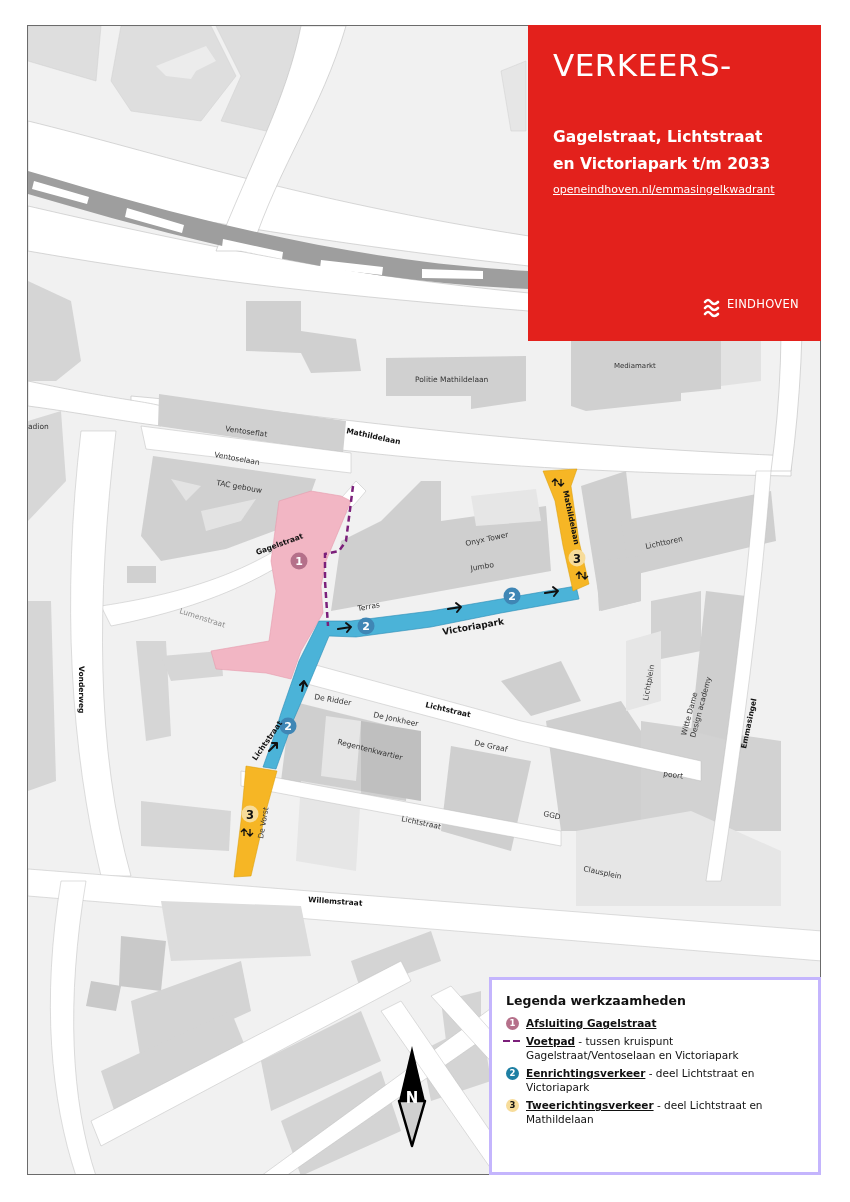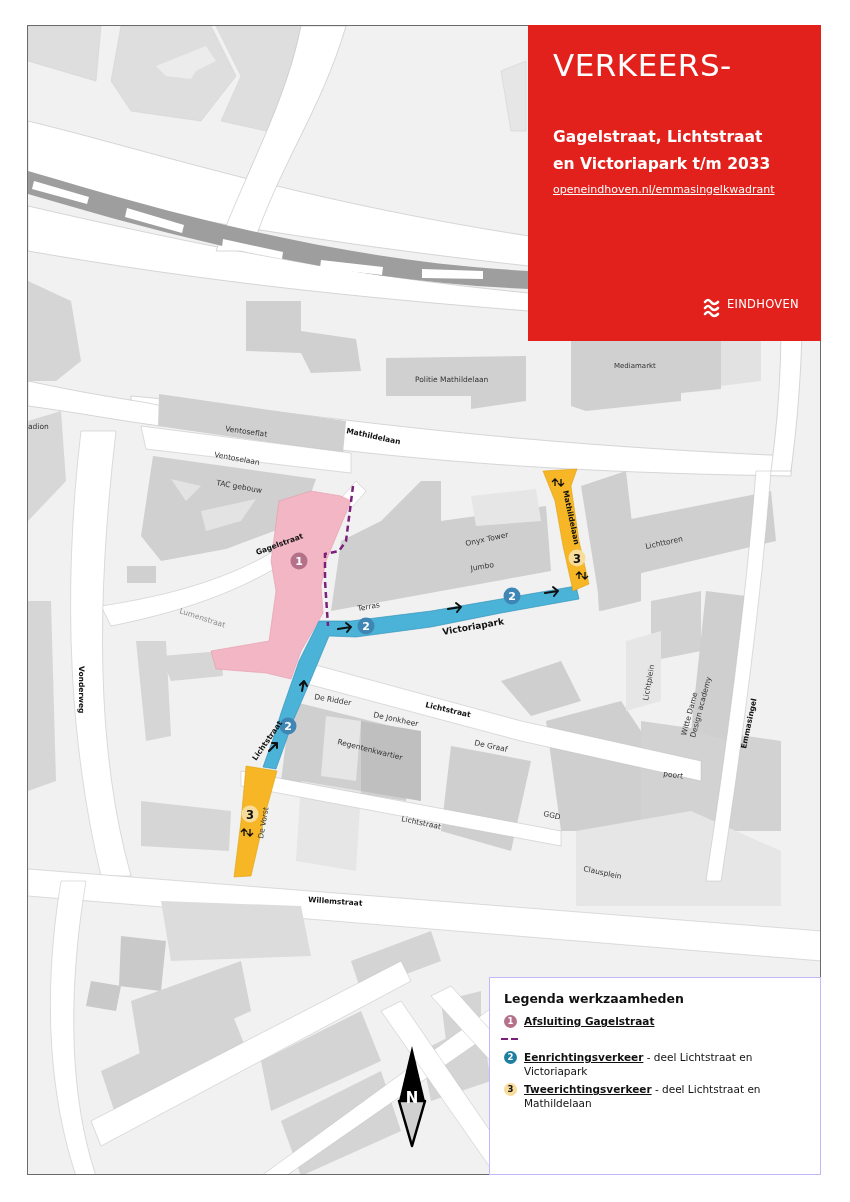--- a/index.html
+++ b/index.html
@@ -7,21 +7,21 @@
   #map-frame { position:absolute; left:27px; top:25px; width:794px; height:1150px; border:1px solid #6b6b6b; box-sizing:border-box; overflow:hidden; background:#f2f2f2; }
   #map-svg { position:absolute; left:0; top:0; }
   .lbl { font-family:"DejaVu Sans", sans-serif; fill:#333; font-size:7.5px; }
   .lbl-b { font-family:"DejaVu Sans", sans-serif; fill:#111; font-size:7.5px; font-weight:bold; }
   #title-card { position:absolute; left:528px; top:25px; width:293px; height:316px; background:#e3211c; color:#fff; box-sizing:border-box; padding:22px 12px 0 25px; }
   #title-main { font-family:"DejaVu Sans", sans-serif; font-size:31px; line-height:37px; letter-spacing:0.5px; font-weight:normal; margin:0; }
   #subtitle { font-family:"DejaVu Sans", sans-serif; font-weight:bold; font-size:15.5px; line-height:27px; margin-top:40px; }
   #url-link { display:inline-block; font-size:11px; color:#fff; text-decoration:underline; margin-top:4px; }
   #brand { position:absolute; right:22px; bottom:22px; display:flex; gap:6px; }
   #brand-name { font-size:11.5px; letter-spacing:0.3px; }
-  #legend { position:absolute; left:489px; top:977px; width:332px; height:198px; background:#fff; border:1px solid #c4b5fd; box-sizing:border-box; padding:13px 0 11px 14px; color:#111; }
+  #legend { position:absolute; left:489px; top:977px; width:332px; height:198px; background:#fff; border:3px solid #c4b5fd; box-sizing:border-box; padding:13px 0 11px 14px; color:#111; }
   #legend-title { font-weight:bold; font-size:12.5px; margin-bottom:8px; }
   .leg-item { display:flex; align-items:flex-start; font-size:10.5px; line-height:14px; margin-bottom:4px; }
   .leg-sym { width:20px; flex:0 0 20px; display:flex; justify-content:flex-start; align-items:center; height:14px; margin-left:-3px; margin-right:3px; }
   .badge { width:13px; height:13px; border-radius:50%; color:#fff; font-size:8.5px; font-weight:bold; display:flex; align-items:center; justify-content:center; margin-left:3px; }
   .leg-text b { font-weight:bold;text-decoration:underline; }
   .dash { width:8px; height:2.5px; background:#7b1f7a; display:inline-block; margin-right:3px; }
 </style>
 </head>
 <body>
 
@@ -268,20 +268,21 @@
         <span class="badge" style="background:#b5708a">1</span>
       </div>
     <div class="leg-text"><b>Afsluiting Gagelstraat</b></div>
   </div>
 
   <div class="leg-item">
     <div class="leg-sym">
         <span class="dash"></span>
         <span class="dash"></span>
       </div>
+    <div class="leg-text"><b>Voetpad</b><span> - tussen kruispunt</span><br><span>Gagelstraat/Ventoselaan en Victoriapark</span></div>
   </div>
 
   <div class="leg-item">
     <div class="leg-sym">
         <span class="badge" style="background:#1e7fa3">2</span>
       </div>
     <div class="leg-text"><b>Eenrichtingsverkeer</b><span> - deel Lichtstraat en</span><br><span>Victoriapark</span></div>
   </div>
 
   <div class="leg-item">

